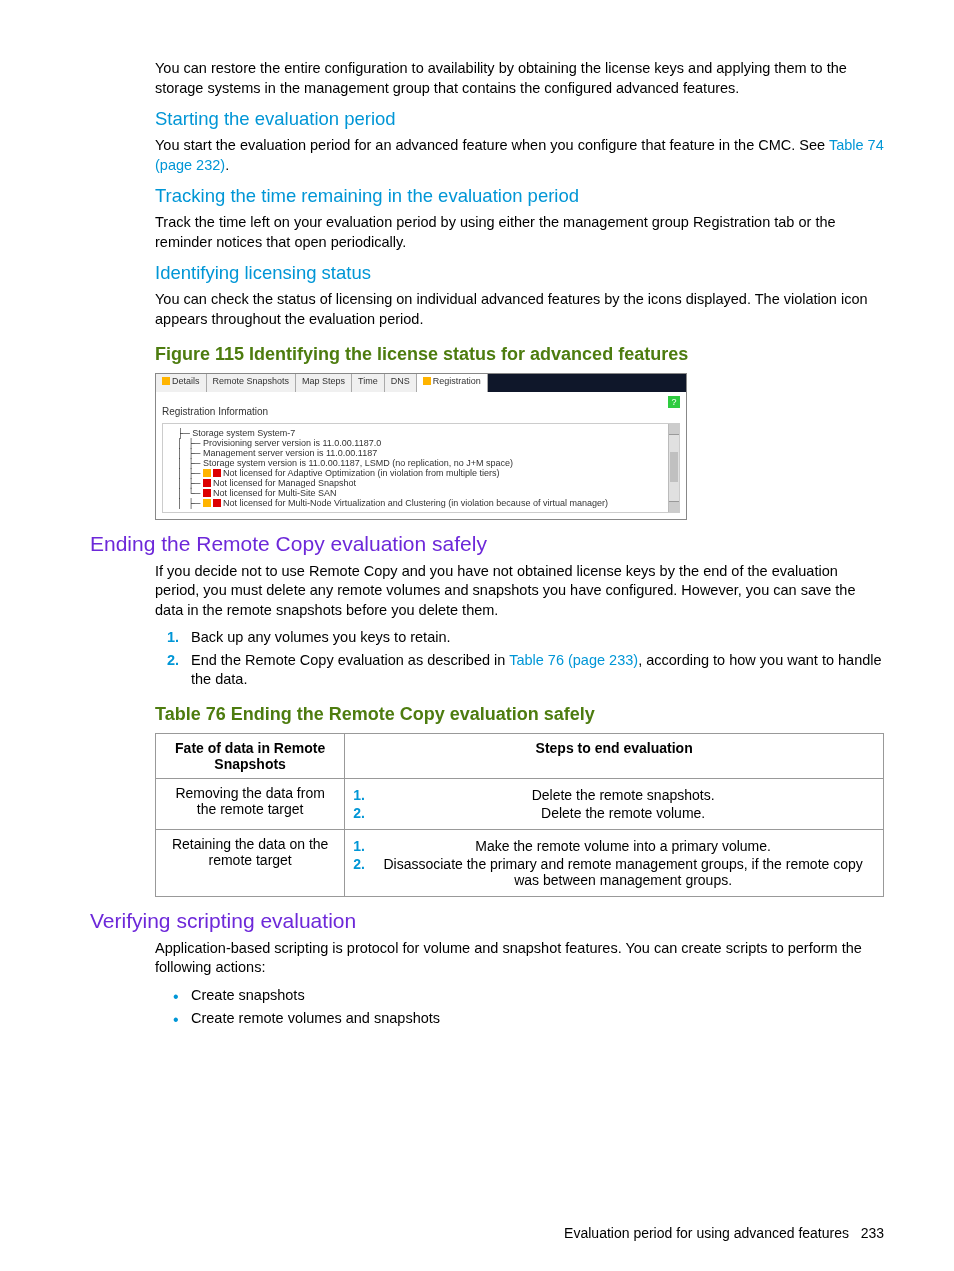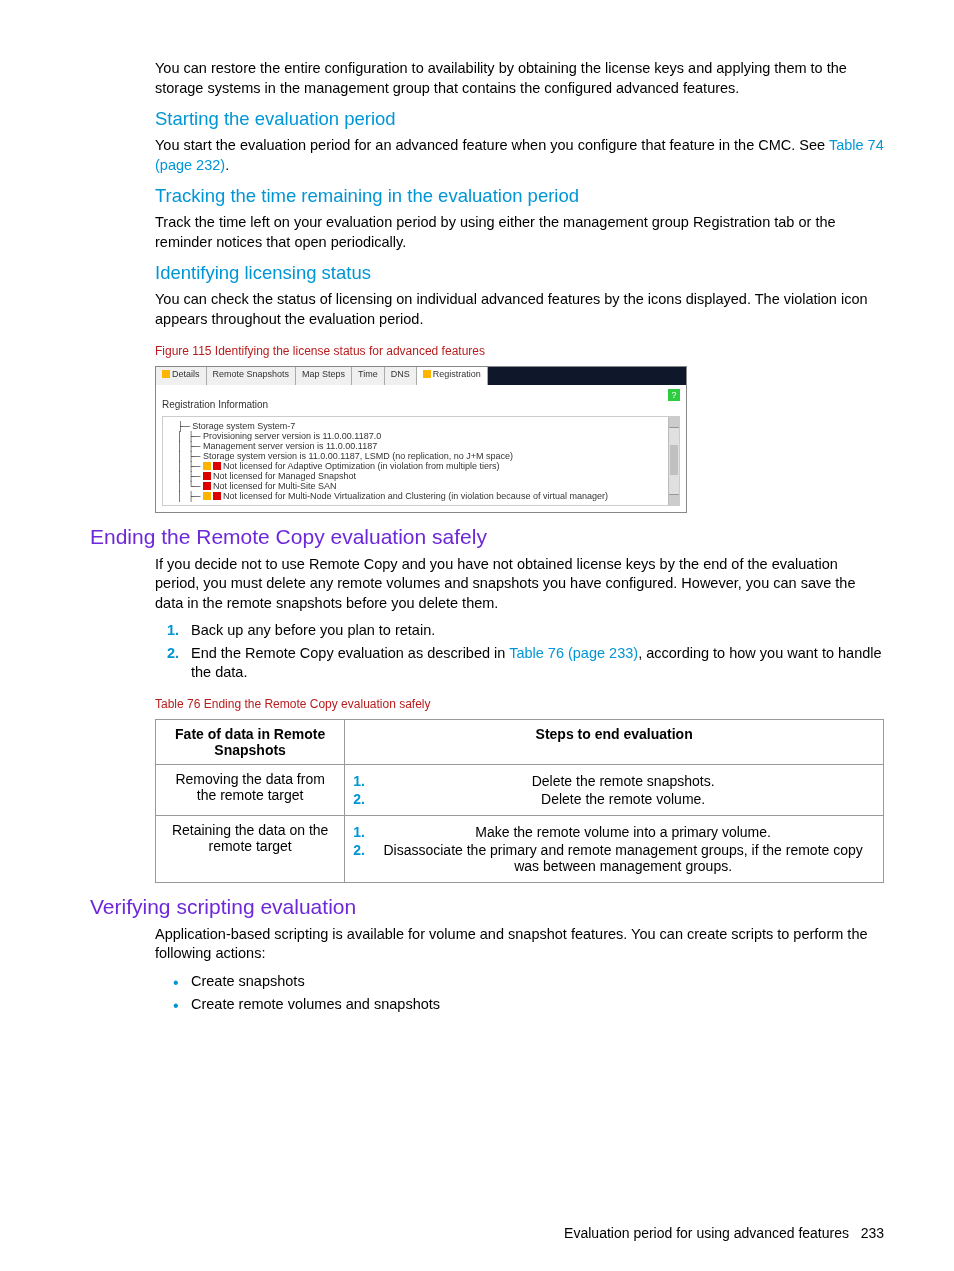--- a/index.html
+++ b/index.html
@@ -30,23 +30,23 @@
     font-weight: normal;
     margin: 12px 0 6px -65px;
   }
   .h3 {
     color: #0096d6;
     font-size: 18.5px;
     font-weight: normal;
     margin: 10px 0 6px 0;
   }
   .figcap, .tabcap {
-    color: #b91c1c;
-    font-weight: normal;
-    font-size: 12px;
+    color: #4d7c0f;
+    font-weight: bold;
+    font-size: 18px;
     margin: 14px 0 8px 0;
   }
   .reflink {
     color: #0096d6;
   }
   ol.numlist {
     margin: 6px 0 8px 0;
     padding-left: 36px;
     counter-reset: item;
     list-style: none;
@@ -262,21 +262,21 @@
           <div class="arrow dn"></div>
         </div>
       </div>
     </div>
   </div>
 
   <div class="h2" style="margin-left:0">Ending the Remote Copy evaluation safely</div>
   <div class="body-indent">
     <p>If you decide not to use Remote Copy and you have not obtained license keys by the end of the evaluation period, you must delete any remote volumes and snapshots you have configured. However, you can save the data in the remote snapshots before you delete them.</p>
     <ol class="numlist">
-      <li>Back up any before you plan to retain.</li>
+      <li>Back up any volumes you keys to retain.</li>
       <li>
         <span>End the Remote Copy evaluation as described in </span><span class="reflink">Table 76 (page 233)</span><span>, according to how you want to handle the data.</span>
       </li>
     </ol>
 
     <div class="tabcap">Table 76 Ending the Remote Copy evaluation safely</div>
     <table class="datatable">
       <tbody>
           <tr>
         <th style="width:26%">Fate of data in Remote Snapshots</th>
@@ -299,21 +299,21 @@
             <li>Disassociate the primary and remote management groups, if the remote copy was between management groups.</li>
           </ol>
         </td>
       </tr>
     </tbody>
       </table>
   </div>
 
   <div class="h2" style="margin-left:0">Verifying scripting evaluation</div>
   <div class="body-indent">
-    <p>Application-based scripting is available for volume and snapshot features. You can create scripts to perform the following actions:</p>
+    <p>Application-based scripting is protocol for volume and snapshot features. You can create scripts to perform the following actions:</p>
     <ul class="bullets">
       <li>Create snapshots</li>
       <li>Create remote volumes and snapshots</li>
     </ul>
   </div>
 
   <div class="footer">
     <span>Evaluation period for using advanced features</span>&nbsp;&nbsp;&nbsp;<span>233</span>
   </div>
 </div>

